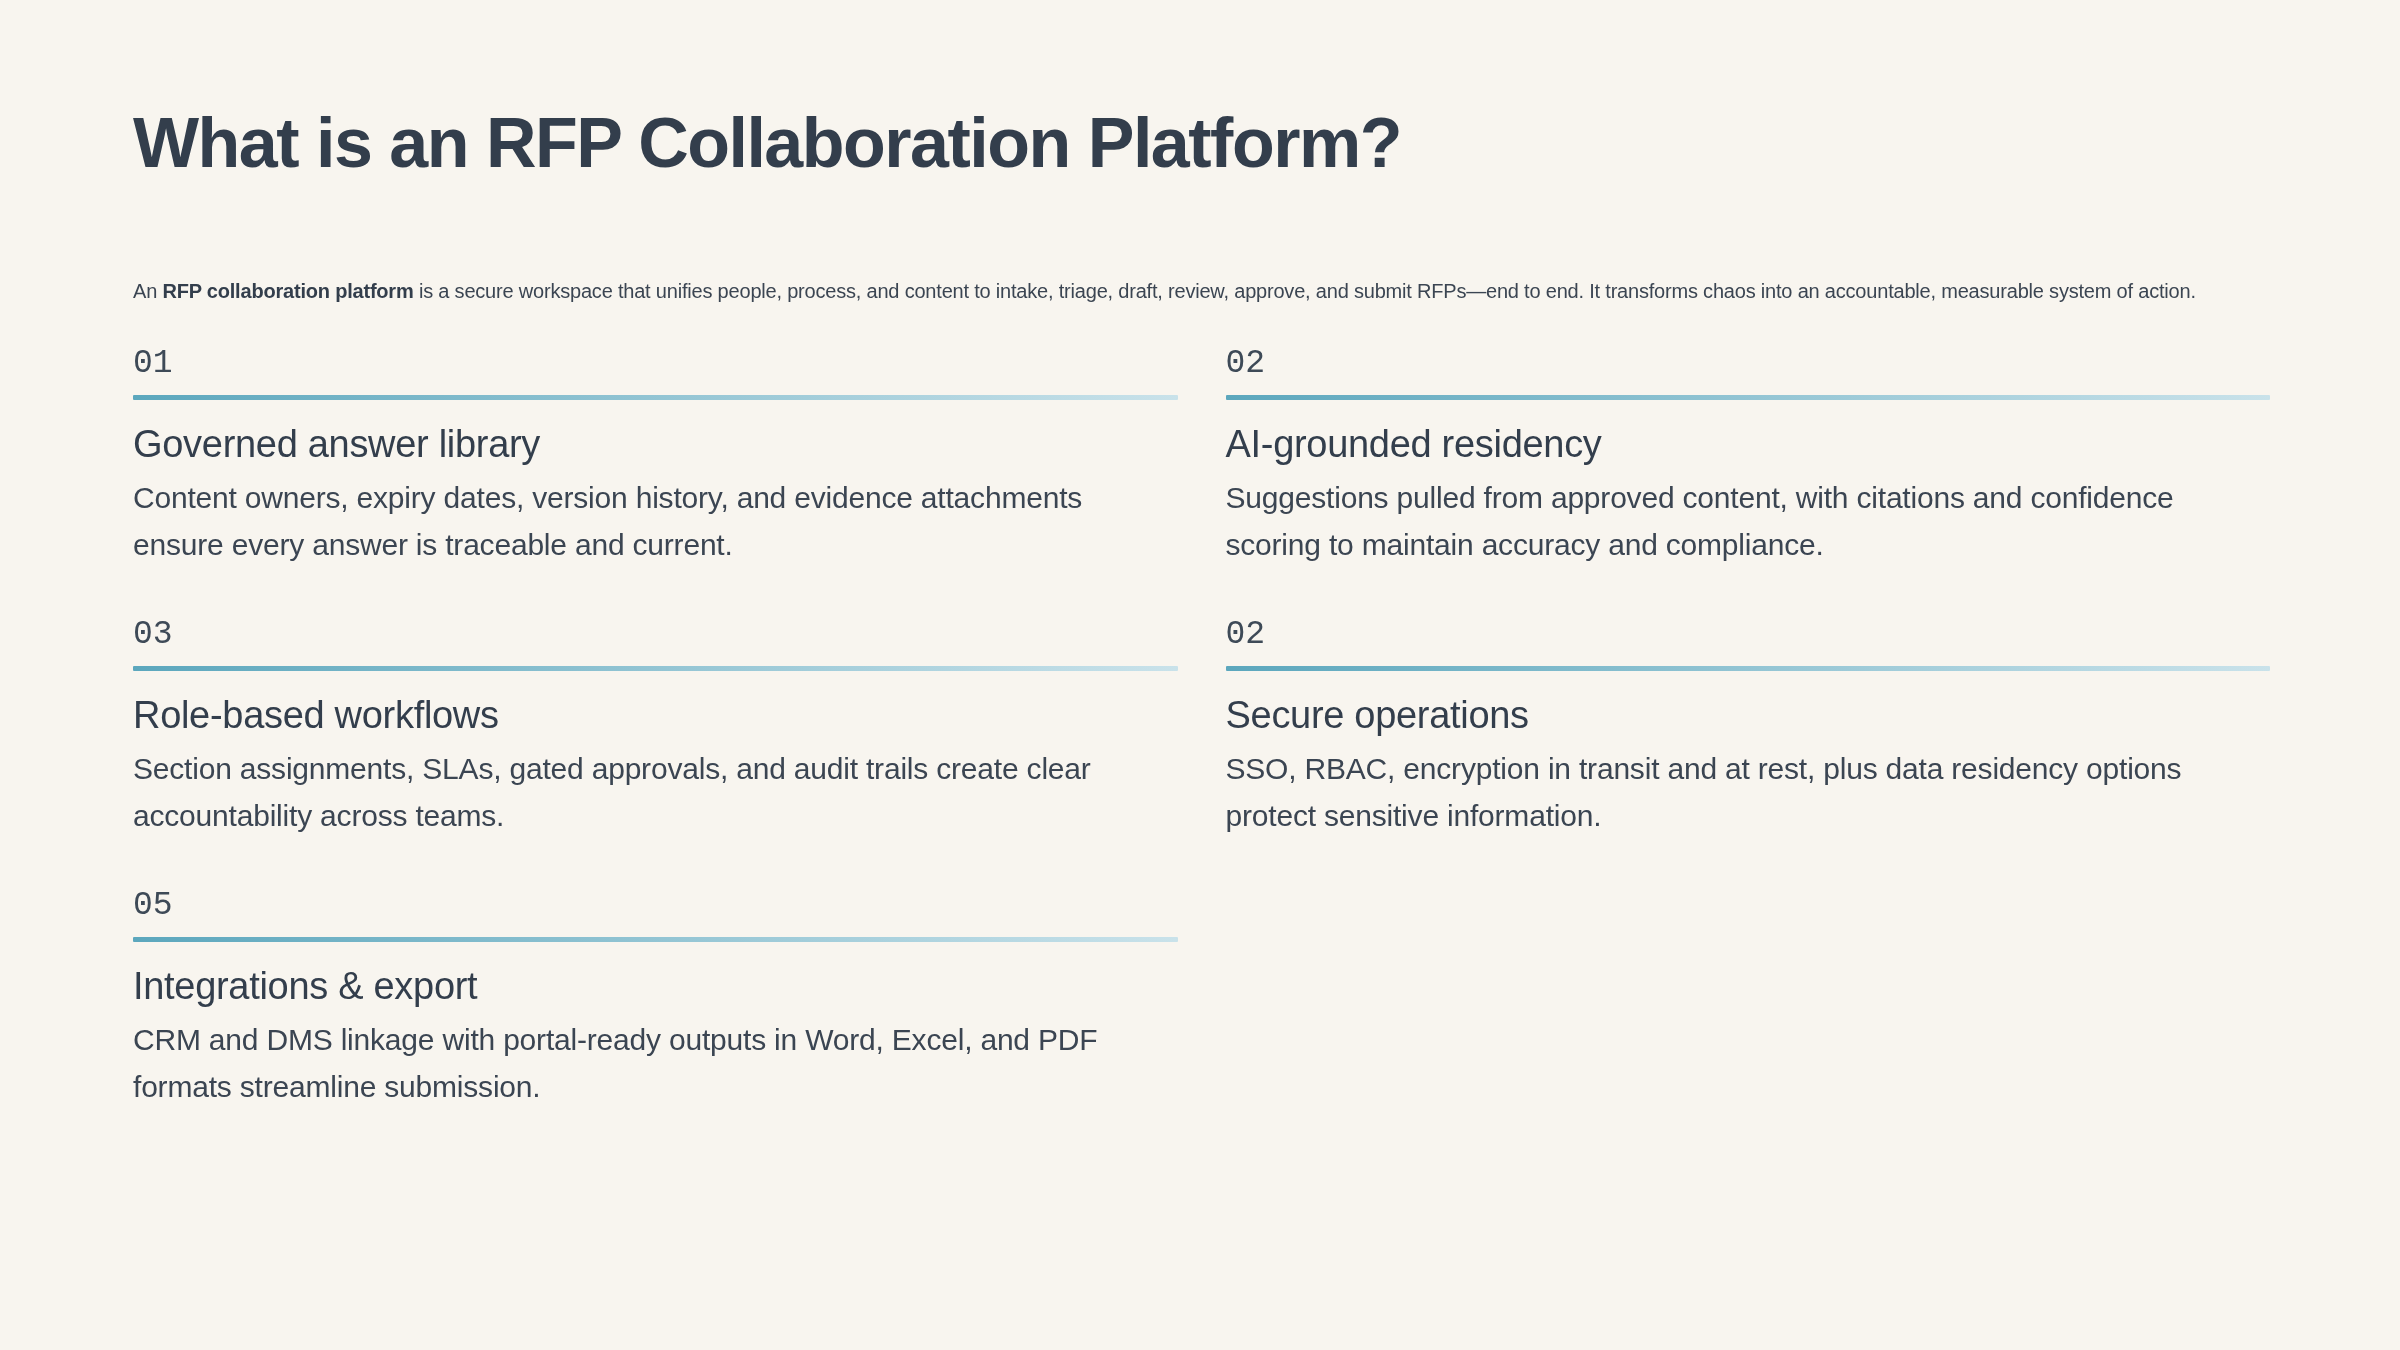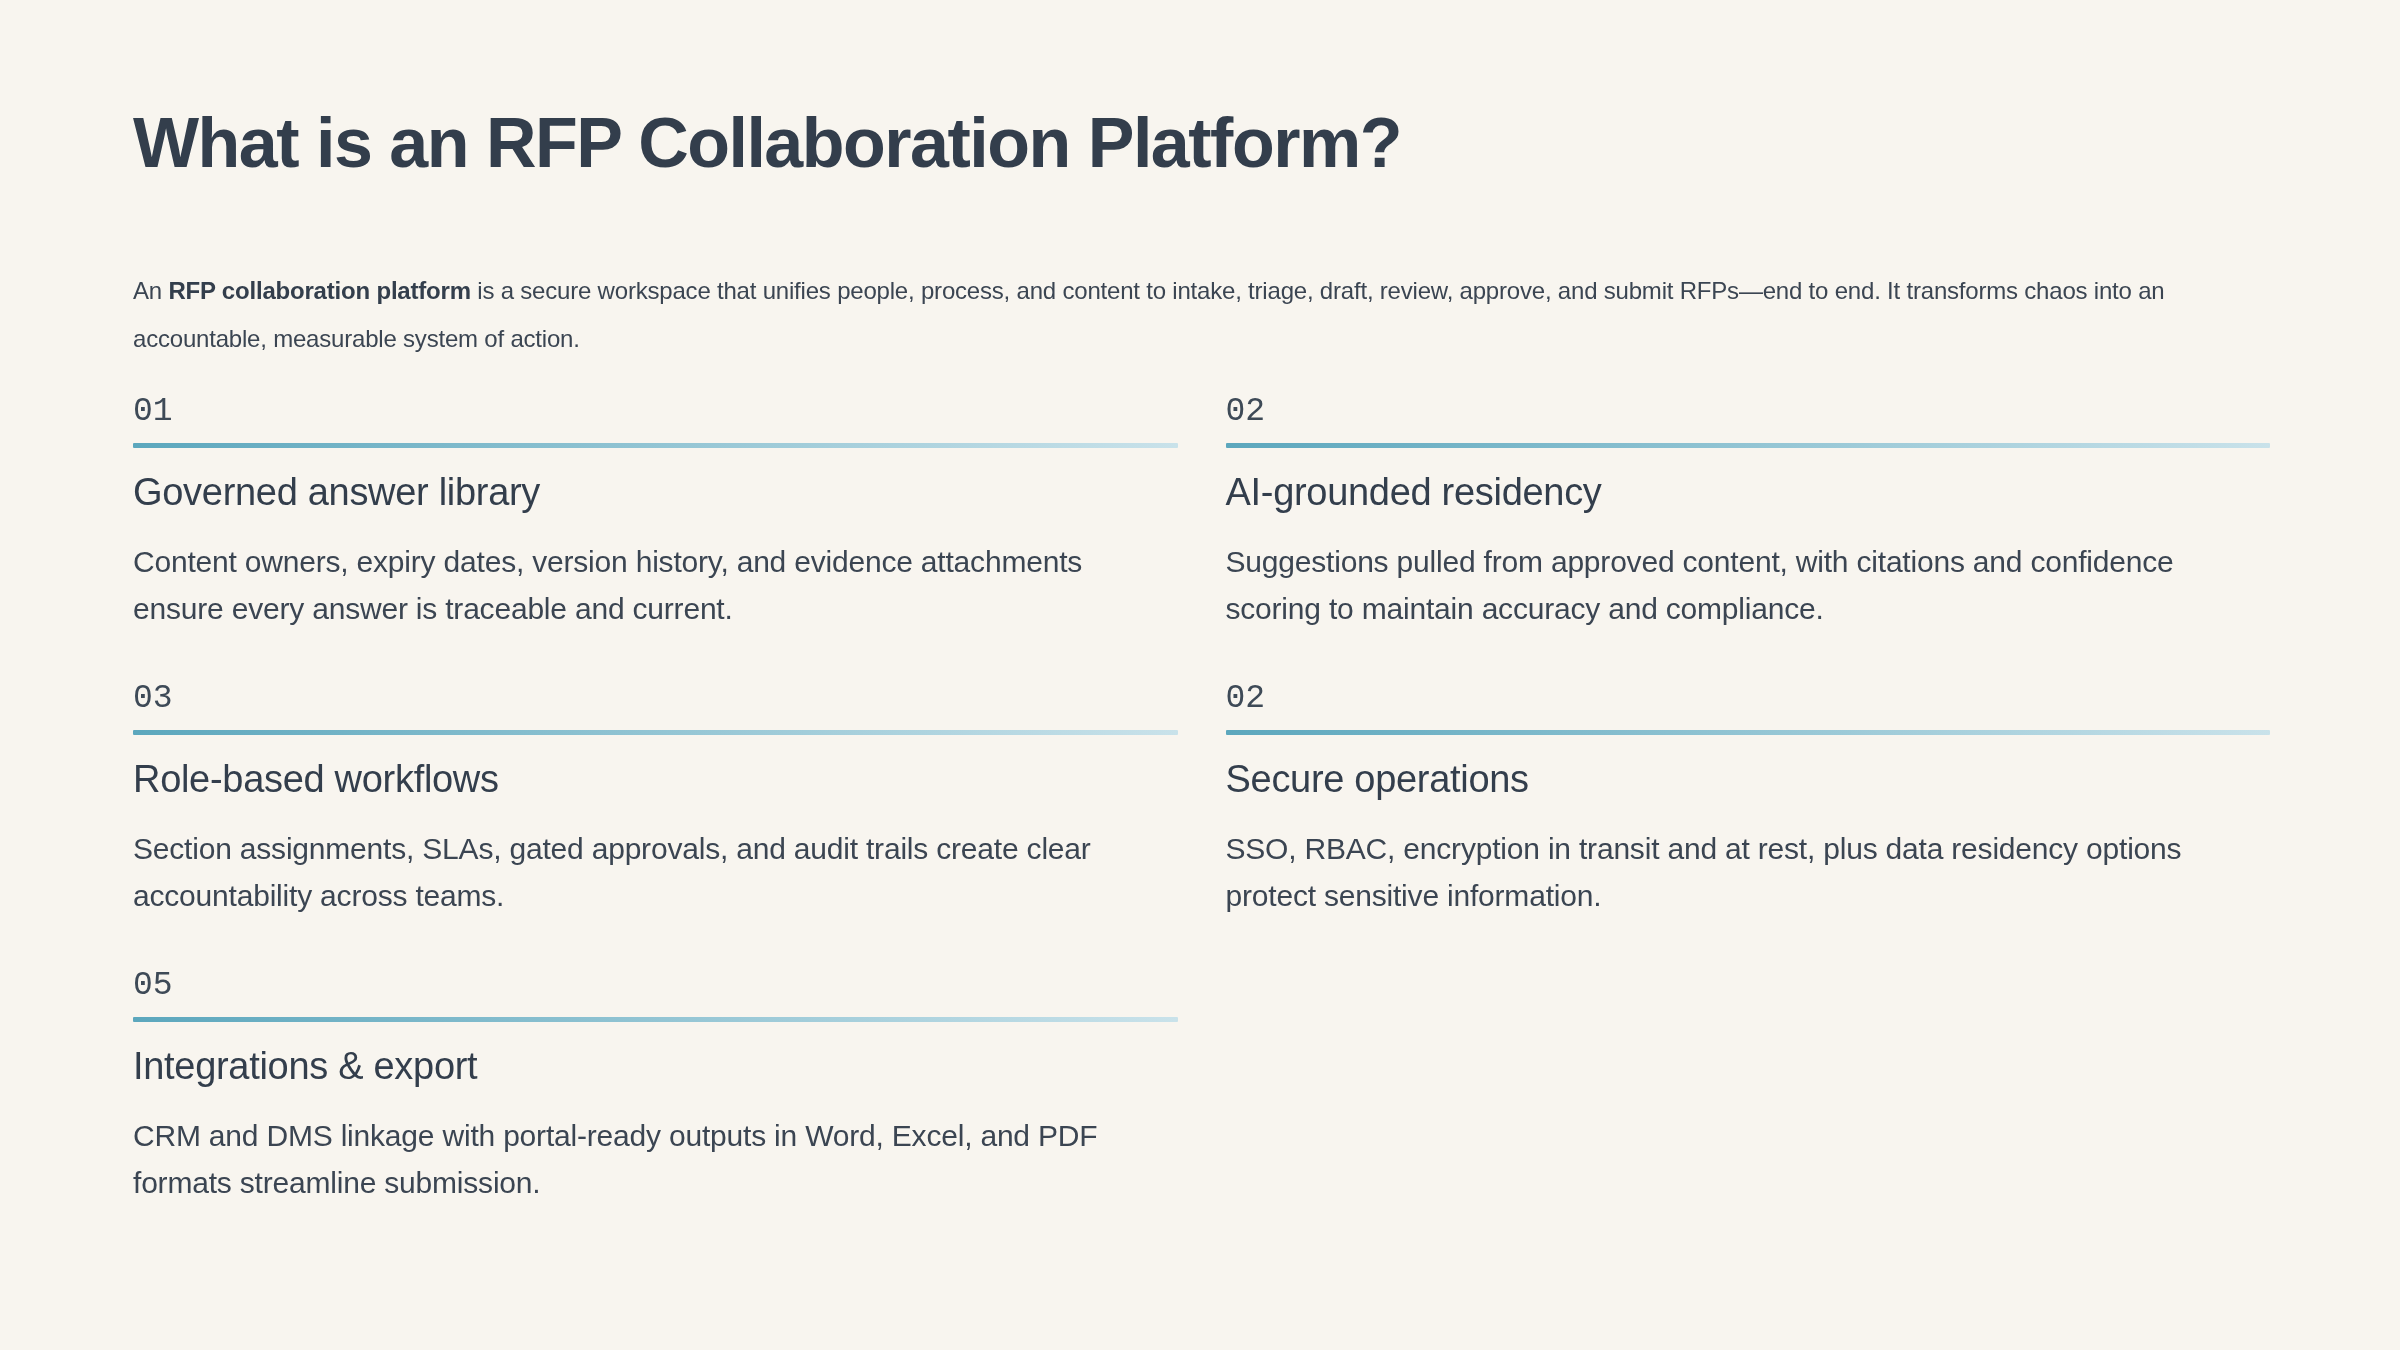--- a/index.html
+++ b/index.html
@@ -21,21 +21,21 @@
     margin: 0;
     font-size: 70px;
     line-height: 77px;
     font-weight: bold;
     letter-spacing: -1.5px;
     color: #333E4C;
   }
   .intro {
     margin-top: 85px;
     max-width: 2140px;
-    font-size: 24px;
+    font-size: 20px;
     line-height: 48px;
     letter-spacing: -0.2px;
     color: #3B4552;
   }
   .intro b { font-weight: bold; color: #333E4C; }
   .feature-grid {
     margin-top: 30px;
     display: grid;
     grid-template-columns: 1fr 1fr;
     column-gap: 35px;
@@ -57,21 +57,21 @@
   }
   .feature-title {
     margin-top: 22px;
     font-size: 38px;
     line-height: 44px;
     font-weight: normal;
     letter-spacing: -0.3px;
     color: #333E4C;
   }
   .feature-desc {
-    margin-top: 24px;
+    margin-top: 8px;
     font-size: 30px;
     line-height: 47px;
     letter-spacing: -0.2px;
     color: #3B4552;
   }
 </style>
 </head>
 <body>
 
 <div class="page">

